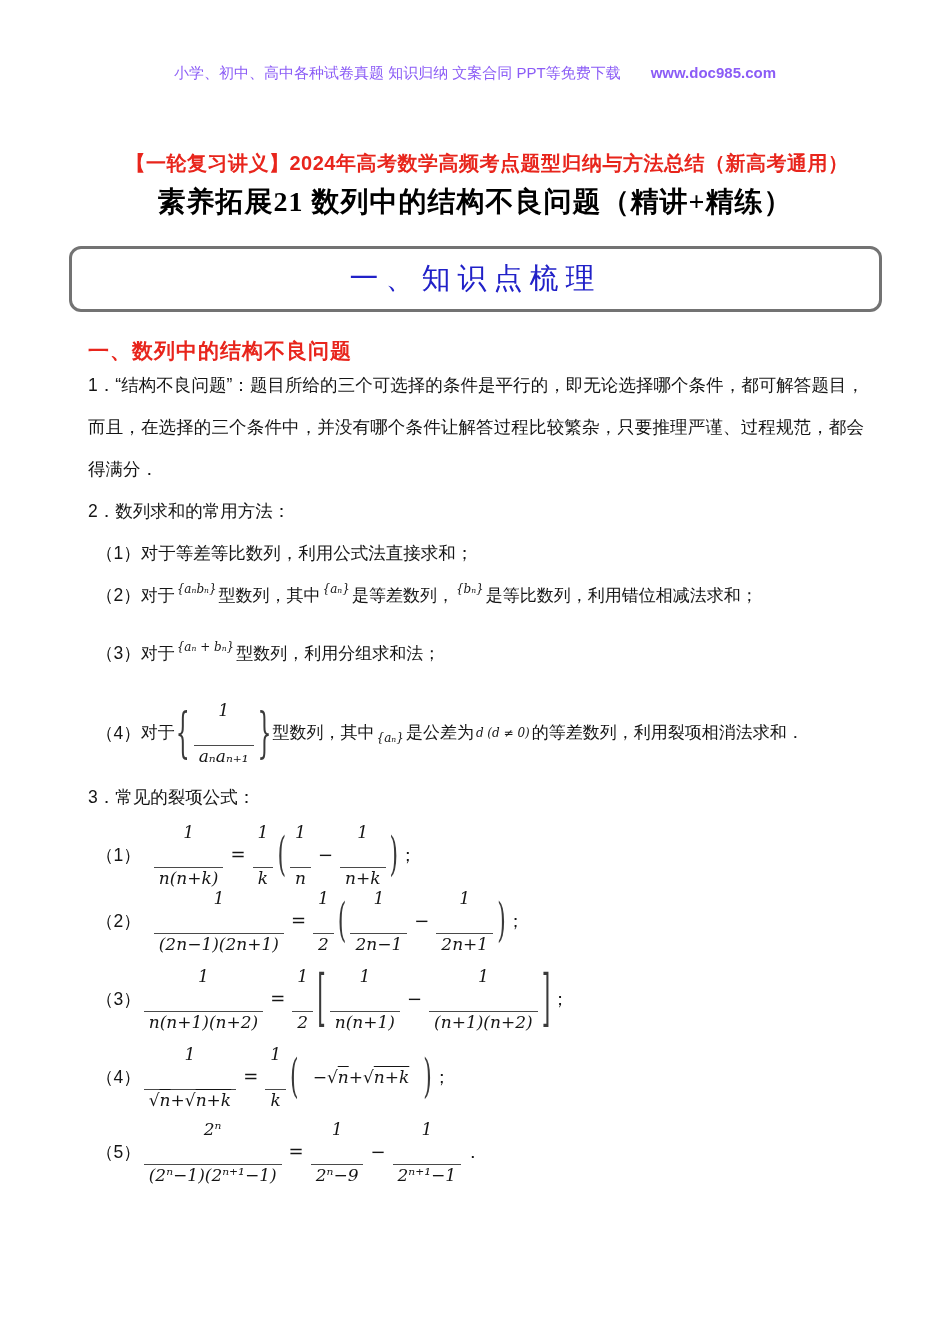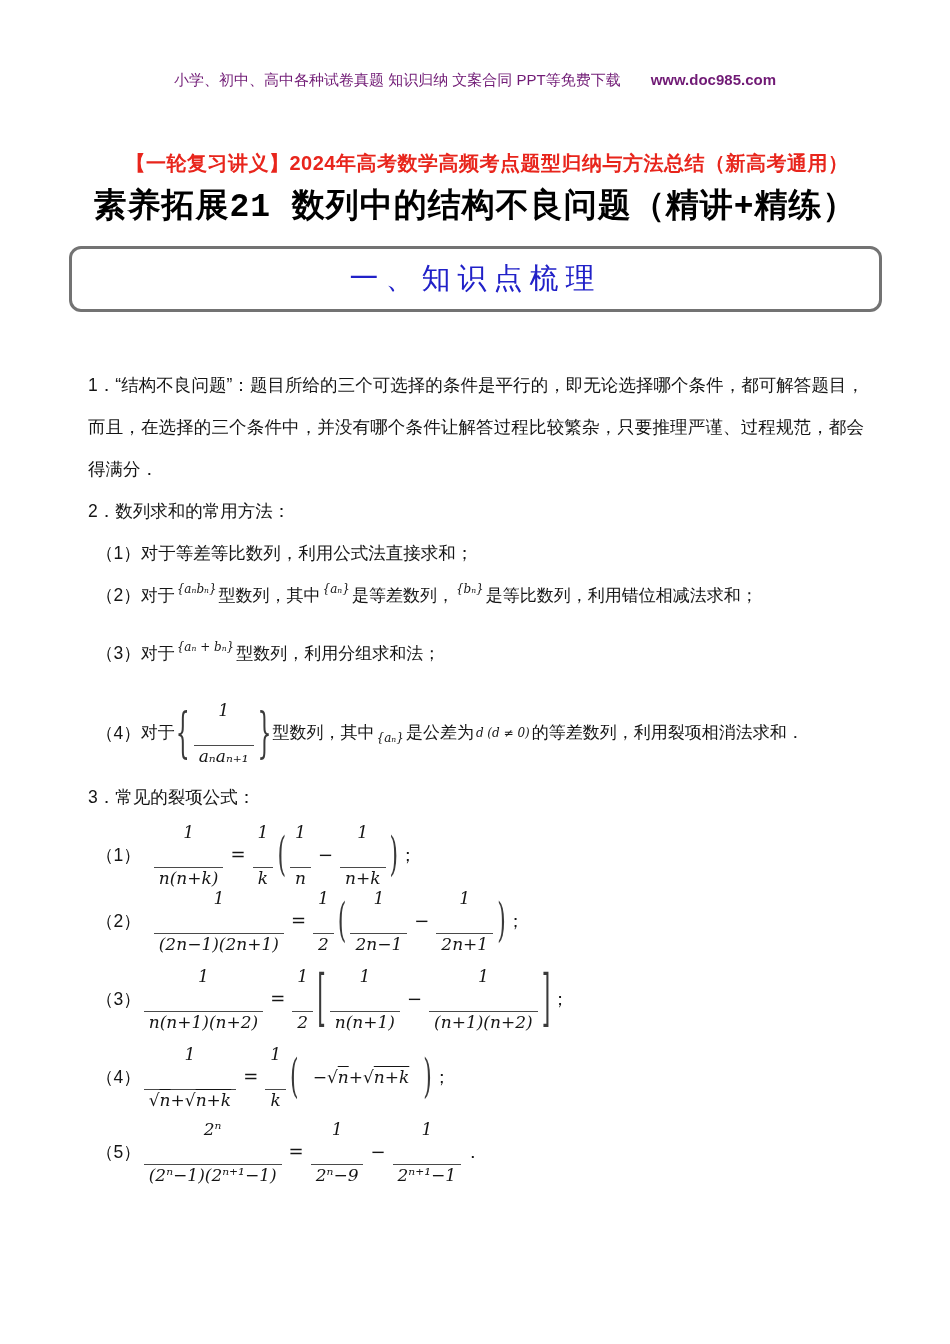--- a/index.html
+++ b/index.html
@@ -1,24 +1,24 @@
 <!DOCTYPE html>
 <html><head>
 <meta charset="utf-8">
 <style>
   html,body { margin:0; padding:0; background:#ffffff; }
   body { width:950px; height:1344px; font-family:"Liberation Sans","DejaVu Sans",sans-serif; color:#151515; }
   .page { position:relative; width:950px; height:1344px; overflow:hidden; background:#fff; }
 
-  .doc-header { position:absolute; top:64px; left:0; width:100%; text-align:center; font-size:15px; color:#701a75; white-space:nowrap;margin-top:7px; }
+  .doc-header { position:absolute; top:64px; left:0; width:100%; text-align:center; font-size:15px; color:#8b5cf6; white-space:nowrap; }
   .doc-header .site { font-weight:bold; margin-left:30px; }
 
   .banner { position:absolute; top:150px; left:12px; width:100%; text-align:center; color:#e8251c; font-weight:bold; font-size:20px; letter-spacing:0.5px; }
 
-  .page-title { position:absolute; top:183px; left:0; width:100%; text-align:center; font-family:Liberation Mono, monospace; font-weight:bold; font-size:33px; color:#000; letter-spacing:1px; }
+  .page-title { position:absolute; top:183px; left:0; width:100%; text-align:center; font-family:Liberation Serif, serif; font-weight:bold; font-size:28px; color:#000; letter-spacing:1px; }
 
   .kbox { position:absolute; top:246px; left:69px; width:807px; height:60px; border:3px solid #737373; border-radius:12px; background:#fff; display:flex; align-items:center; justify-content:center; }
   .kbox-text { color:#2121c8; font-size:29px; font-family:"DejaVu Serif","Liberation Serif",serif; letter-spacing:7px; }
 
   .subheading { position:absolute; top:337px; left:88px; color:#e8251c; font-weight:bold; font-size:21px; letter-spacing:1px; }
 
   .content { position:absolute; top:364px; left:88px; width:776px; font-size:17.5px; line-height:42px; }
   .para { text-align:justify; }
 
   .mrow { padding-left:8px; }
@@ -63,20 +63,21 @@
   </div>
 
   <div class="banner">【一轮复习讲义】2024年高考数学高频考点题型归纳与方法总结（新高考通用）</div>
 
   <div class="page-title">素养拓展21 数列中的结构不良问题（精讲+精练）</div>
 
   <div class="kbox">
     <span class="kbox-text">一、知识点梳理</span>
   </div>
 
+  <div class="subheading">一、数列中的结构不良问题</div>
 
   <div class="content">
 
     <div class="para">1．“结构不良问题”：题目所给的三个可选择的条件是平行的，即无论选择哪个条件，都可解答题目，而且，在选择的三个条件中，并没有哪个条件让解答过程比较繁杂，只要推理严谨、过程规范，都会得满分．</div>
 
     <div>2．数列求和的常用方法：</div>
 
     <div class="mrow">
       <span>（1）</span><span>对于等差等比数列，利用公式法直接求和；</span>
     </div>

